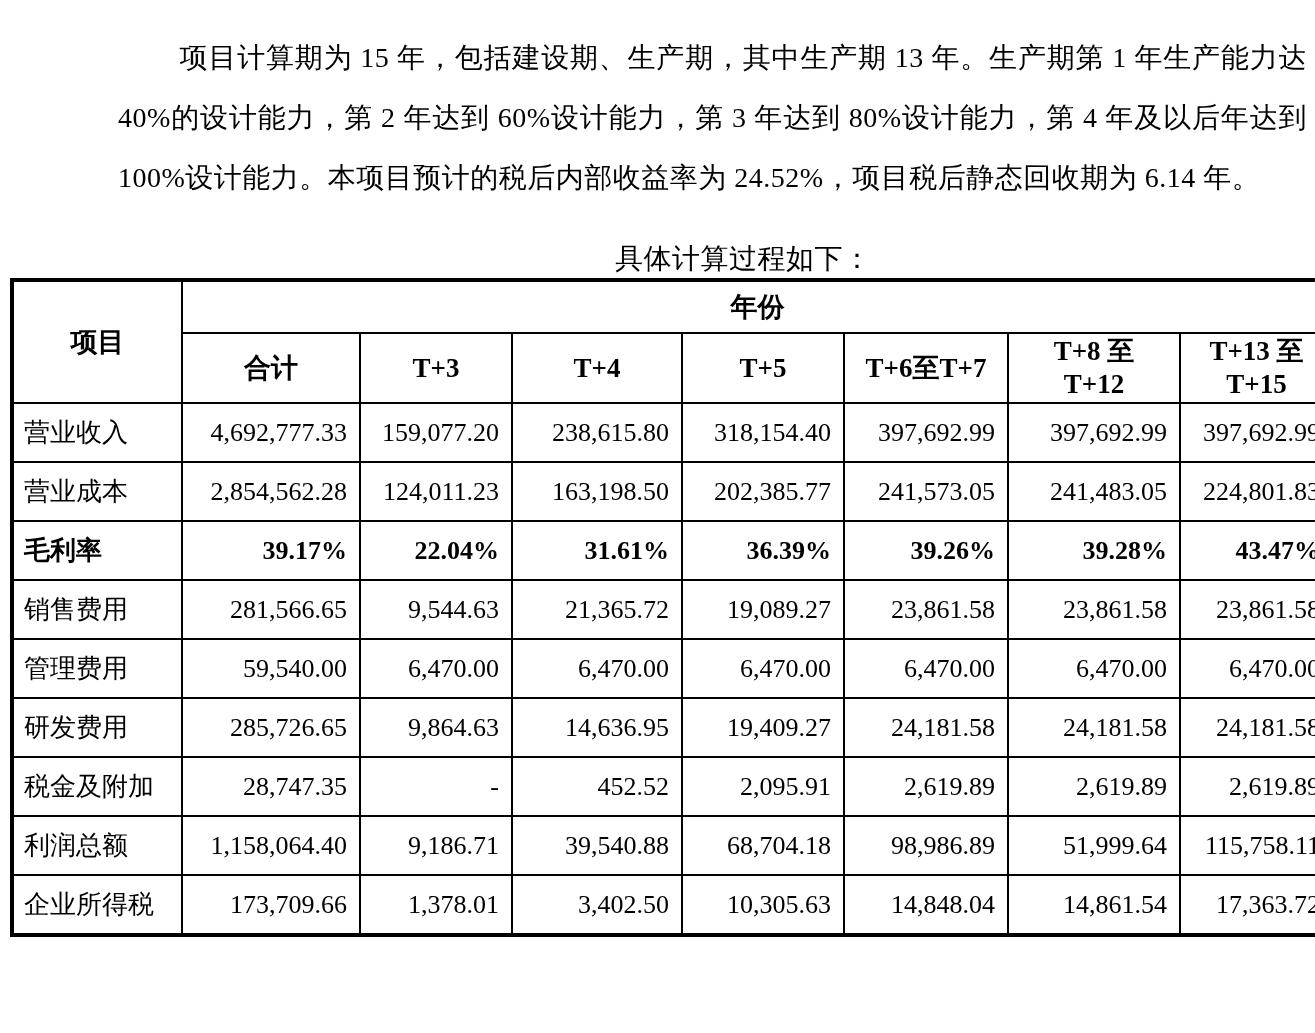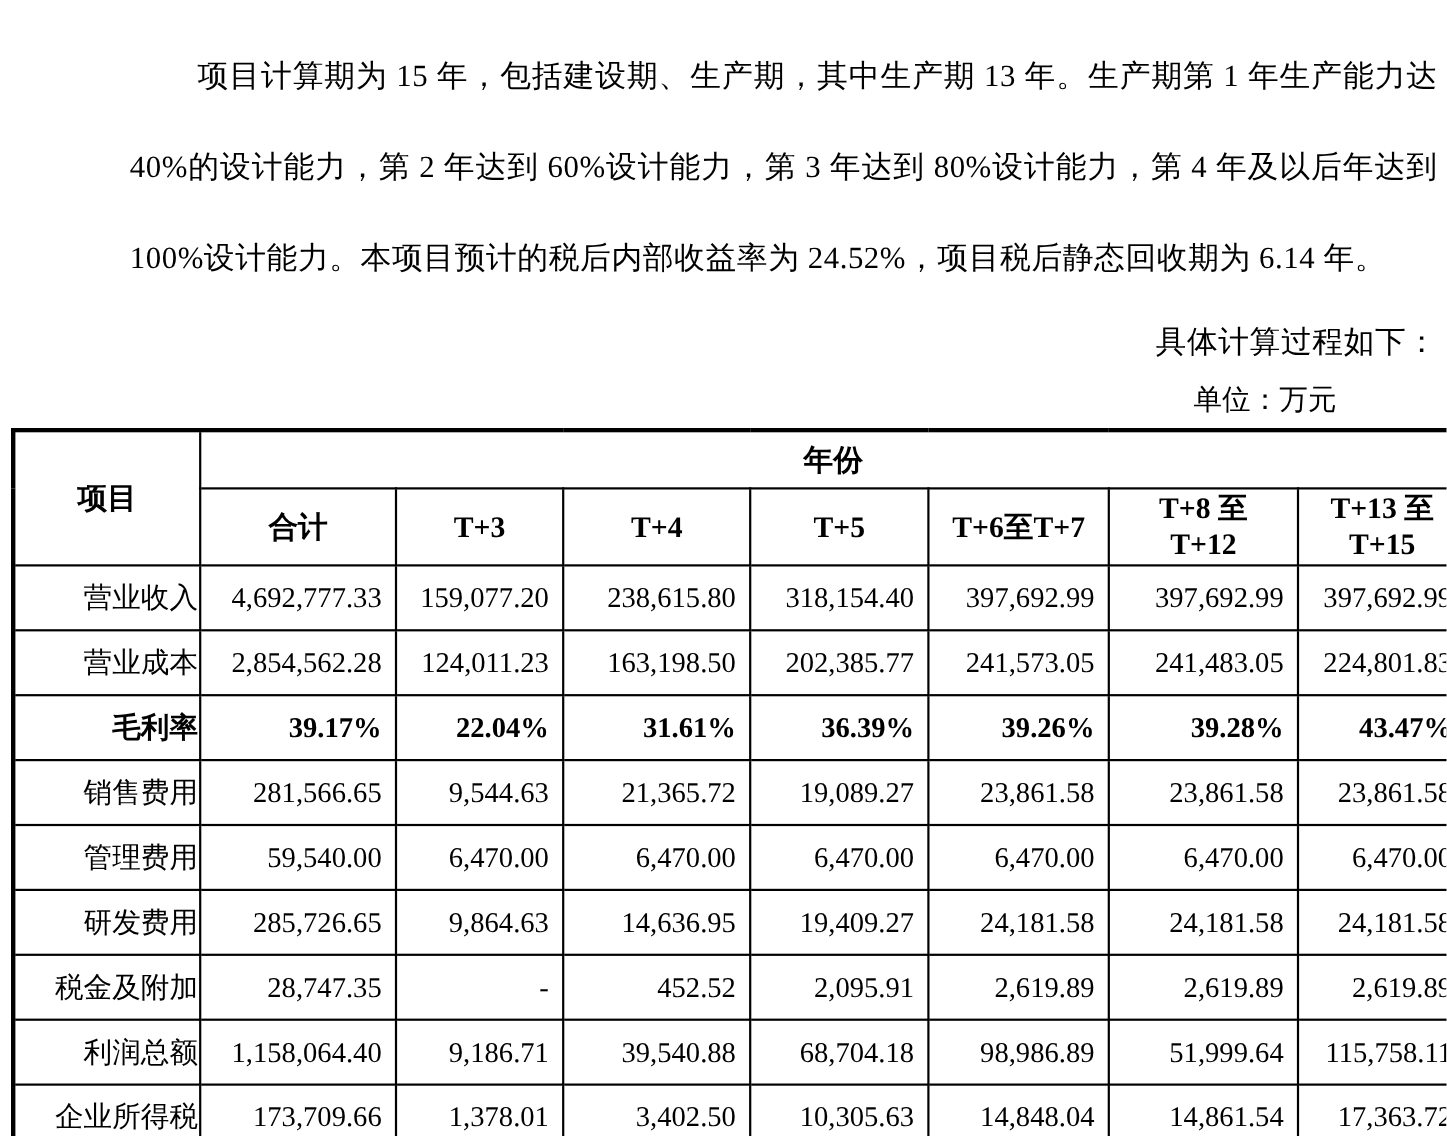--- a/index.html
+++ b/index.html
@@ -14,30 +14,30 @@
     height: 1033px;
     overflow: hidden;
     position: relative;
   }
   .page {
     width: 1315px;
     height: 1033px;
   }
   .para {
     font-size: 28px;
-    line-height: 83px;
+    line-height: 60px;
     text-align: justify;
     margin: 28px 8px 0 118px;
     text-indent: 2.2em;
     letter-spacing: 0.5px;
   }
   .para.lead {
-    margin-top: 16px;
+    margin-top: 32px;
     line-height: 38px;
-    text-align: right;
+    text-align: center;
   }
   .unit-label {
     font-size: 26px;
     line-height: 34px;
     text-align: right;
     margin: 16px 100px 8px 0;
   }
   .table-clip {
     margin-left: 10px;
     width: 1305px;
@@ -59,40 +59,39 @@
     font-weight: bold;
     font-size: 27px;
     text-align: center;
     white-space: pre-line;
     line-height: 33px;
   }
   th.year-h { height: 48px; }
   tr.subheader th { height: 66px; }
   table.fin td { height: 55px; }
   td.label {
-    text-align: right;
+    text-align: left;
     padding-left: 10px;
   }
   td.num {
     text-align: right;
     padding-right: 12px;
   }
   th.item-h { font-size: 28px; }
   tr.bold td { font-weight: bold; margin-top: 25px; }
 </style>
 </head>
 <body>
 
 <div class="page">
 
   <p class="para">项目计算期为 15 年，包括建设期、生产期，其中生产期 13 年。生产期第 1 年生产能力达 40%的设计能力，第 2 年达到 60%设计能力，第 3 年达到 80%设计能力，第 4 年及以后年达到 100%设计能力。本项目预计的税后内部收益率为 24.52%，项目税后静态回收期为 6.14 年。</p>
 
   <p class="para lead">具体计算过程如下：</p>
 
-  <div class="unit-label">单位：万元</div>
 
   <div class="table-clip">
     <table class="fin">
       <colgroup>
         <col style="width:170px">
         <col style="width:178px">
         <col style="width:152px">
         <col style="width:170px">
         <col style="width:162px">
         <col style="width:164px">

